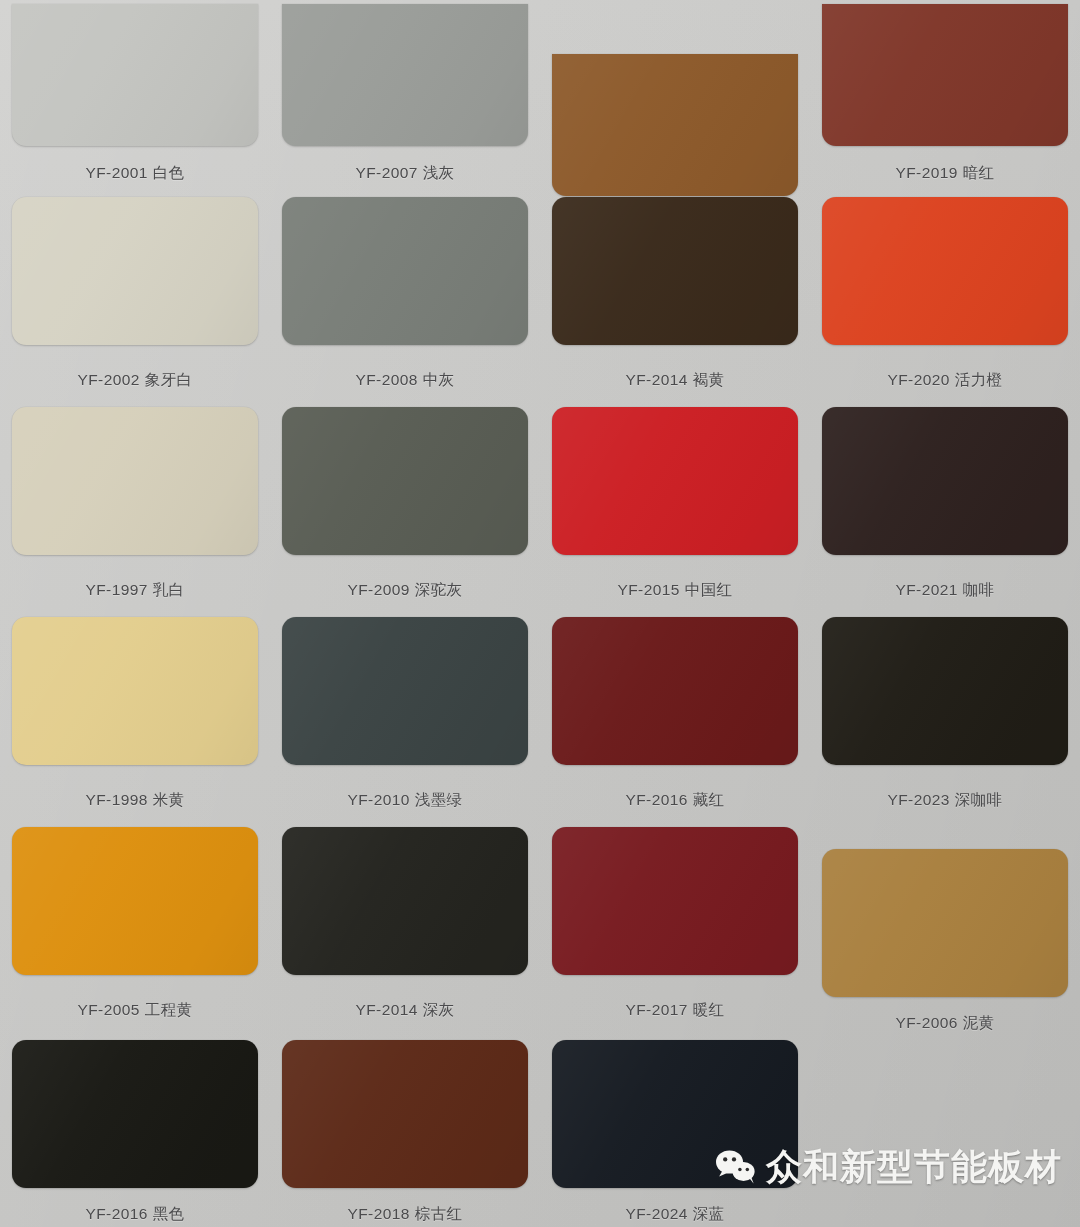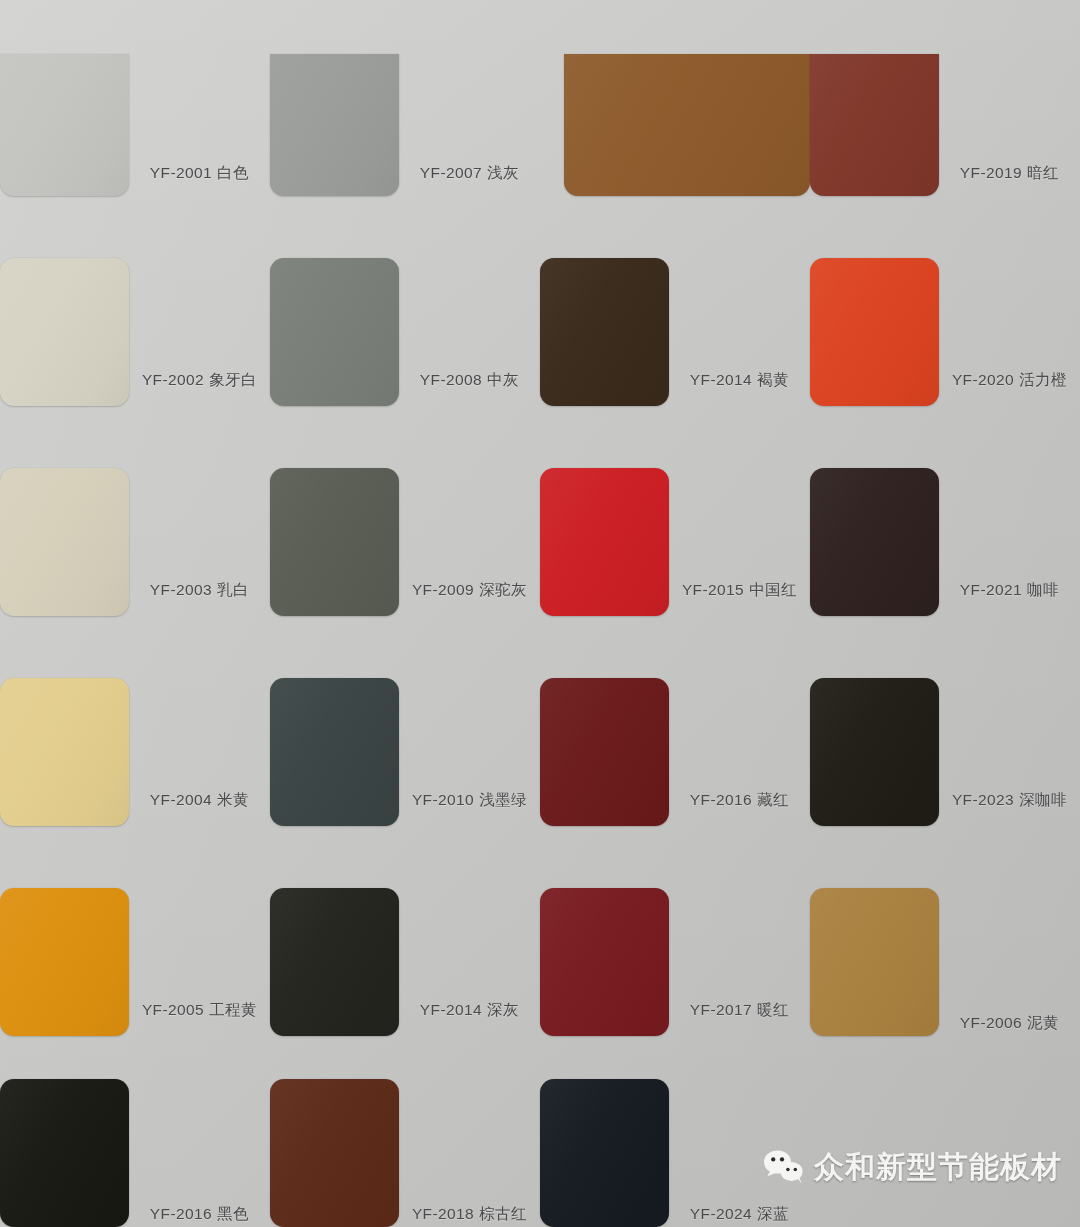--- a/index.html
+++ b/index.html
@@ -34,22 +34,22 @@
     height: 1227px;
     display: grid;
     grid-template-columns: repeat(4, 270px);
     
     grid-template-rows: 196px 210px 210px 210px 210px 191px;
   }
 
   .cell {
     position: relative;
     display: flex;
-    flex-direction: row;
-    align-items: flex-end;
+    flex-direction: column;
+    align-items: center;
     justify-content: flex-end;
   }
 
   .swatch {
     width: 246px;
     border-radius: 14px;
     box-shadow:
       0 1px 2px rgba(0,0,0,0.16),
       0 0 0 0.5px rgba(0,0,0,0.05);
     position: relative;
@@ -104,21 +104,21 @@
   }
 
   #watermark .wm-icon {
     width: 42px;
     height: 36px;
     position: relative;
     flex: none;
   }
 
   #watermark .wm-text {
-    font-size: 30px;
+    font-size: 36px;
     font-weight: bold;
     color: #f4f4f2;
     letter-spacing: 1px;
     line-height: 1;
     text-shadow: 0 1px 2px rgba(0,0,0,0.35);
     white-space: nowrap;
   }
 </style>
 </head>
 <body>
@@ -151,37 +151,37 @@
       <div class="cell r2">
         <div class="swatch" style="background: rgb(58, 42, 27);"></div>
         <div class="label"><span class="code">YF-2014</span><span class="cn">褐黄</span></div>
       </div>
       <div class="cell r2">
         <div class="swatch" style="background: rgb(220, 67, 32);"></div>
         <div class="label"><span class="code">YF-2020</span><span class="cn">活力橙</span></div>
       </div>
       <div class="cell r3">
         <div class="swatch" style="background: rgb(214, 208, 187);"></div>
-        <div class="label"><span class="code">YF-2003</span><span class="cn">乳白</span></div>
+        <div class="label"><span class="code">YF-1997</span><span class="cn">乳白</span></div>
       </div>
       <div class="cell r3">
         <div class="swatch" style="background: rgb(89, 93, 84);"></div>
         <div class="label"><span class="code">YF-2009</span><span class="cn">深驼灰</span></div>
       </div>
       <div class="cell r3">
         <div class="swatch" style="background: rgb(204, 31, 36);"></div>
         <div class="label"><span class="code">YF-2015</span><span class="cn">中国红</span></div>
       </div>
       <div class="cell r3">
         <div class="swatch" style="background: rgb(46, 33, 31);"></div>
         <div class="label"><span class="code">YF-2021</span><span class="cn">咖啡</span></div>
       </div>
       <div class="cell r4">
         <div class="swatch" style="background: rgb(227, 206, 142);"></div>
-        <div class="label"><span class="code">YF-2004</span><span class="cn">米黄</span></div>
+        <div class="label"><span class="code">YF-1998</span><span class="cn">米黄</span></div>
       </div>
       <div class="cell r4">
         <div class="swatch" style="background: rgb(59, 68, 68);"></div>
         <div class="label"><span class="code">YF-2010</span><span class="cn">浅墨绿</span></div>
       </div>
       <div class="cell r4">
         <div class="swatch" style="background: rgb(107, 26, 26);"></div>
         <div class="label"><span class="code">YF-2016</span><span class="cn">藏红</span></div>
       </div>
       <div class="cell r4">

